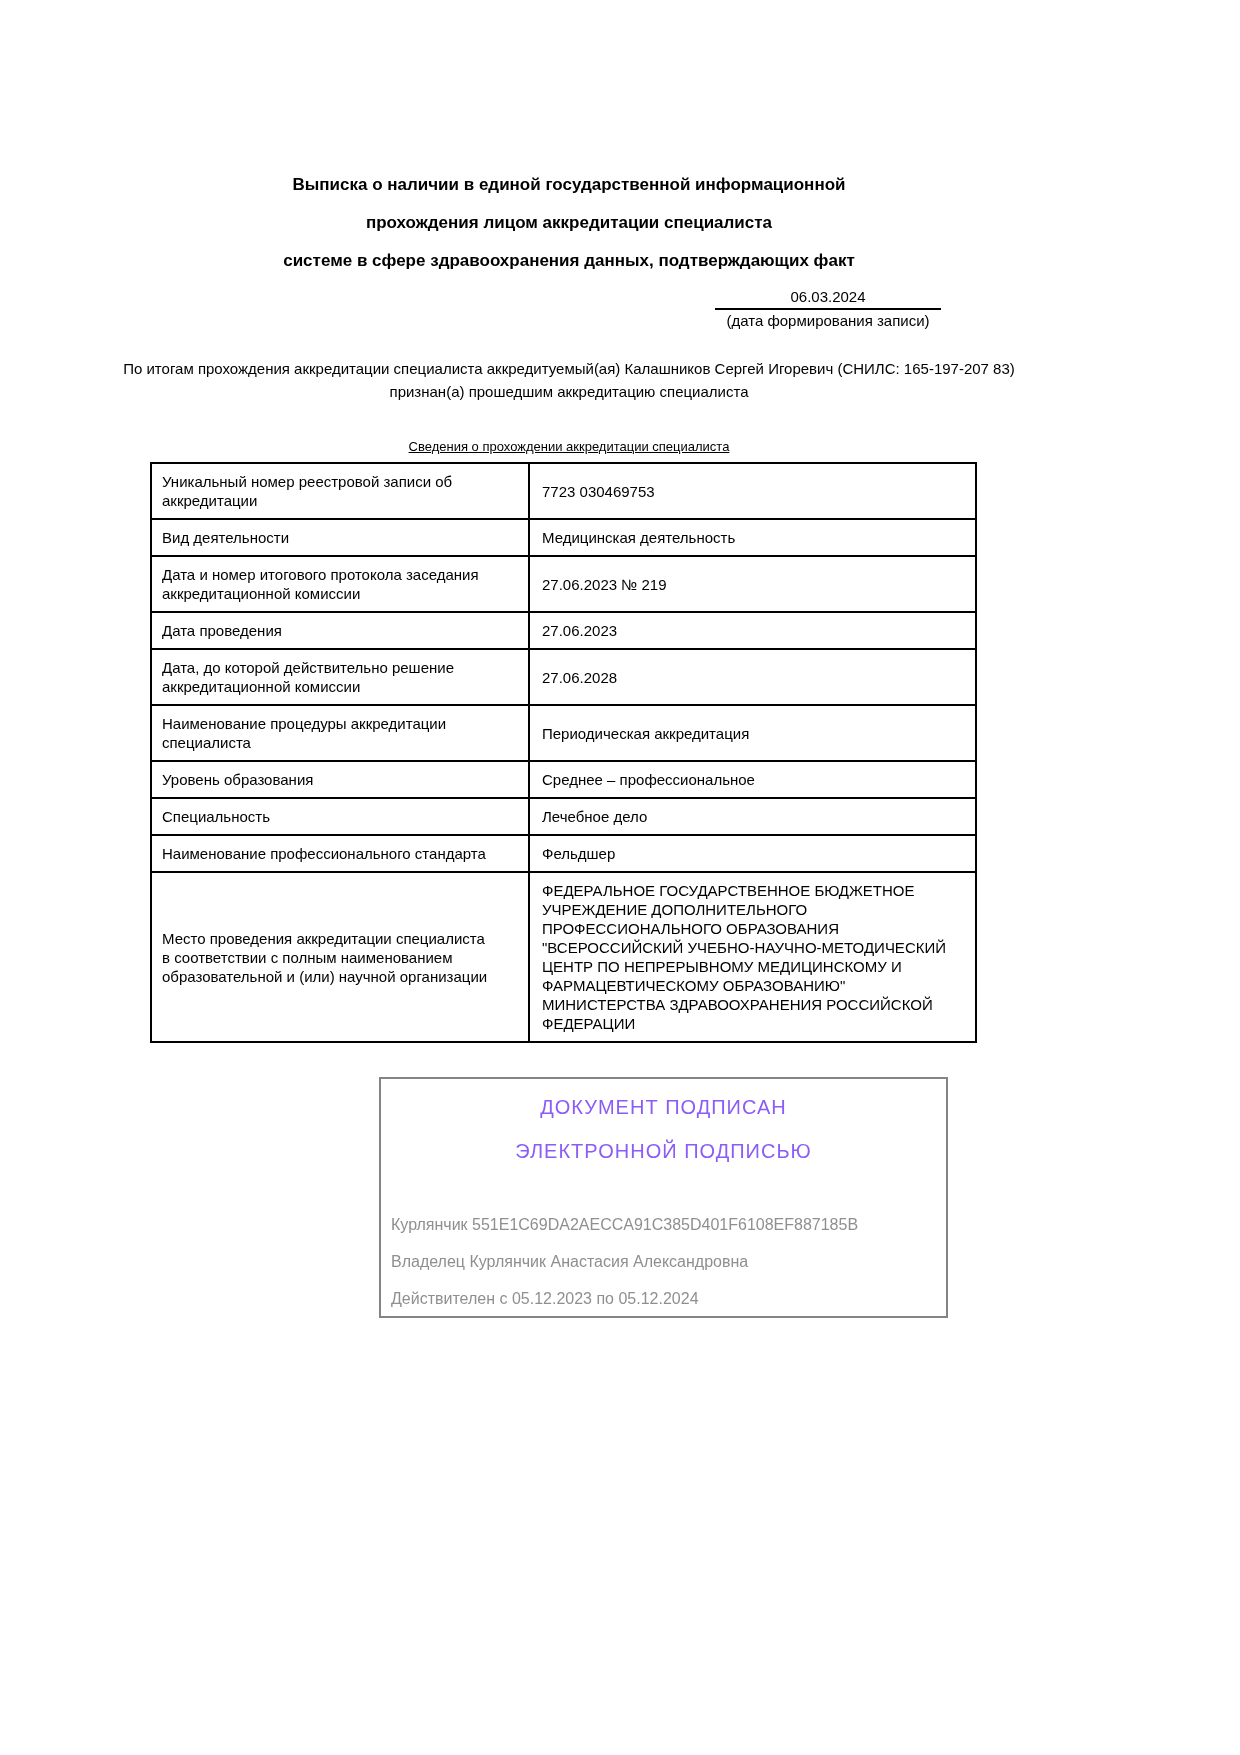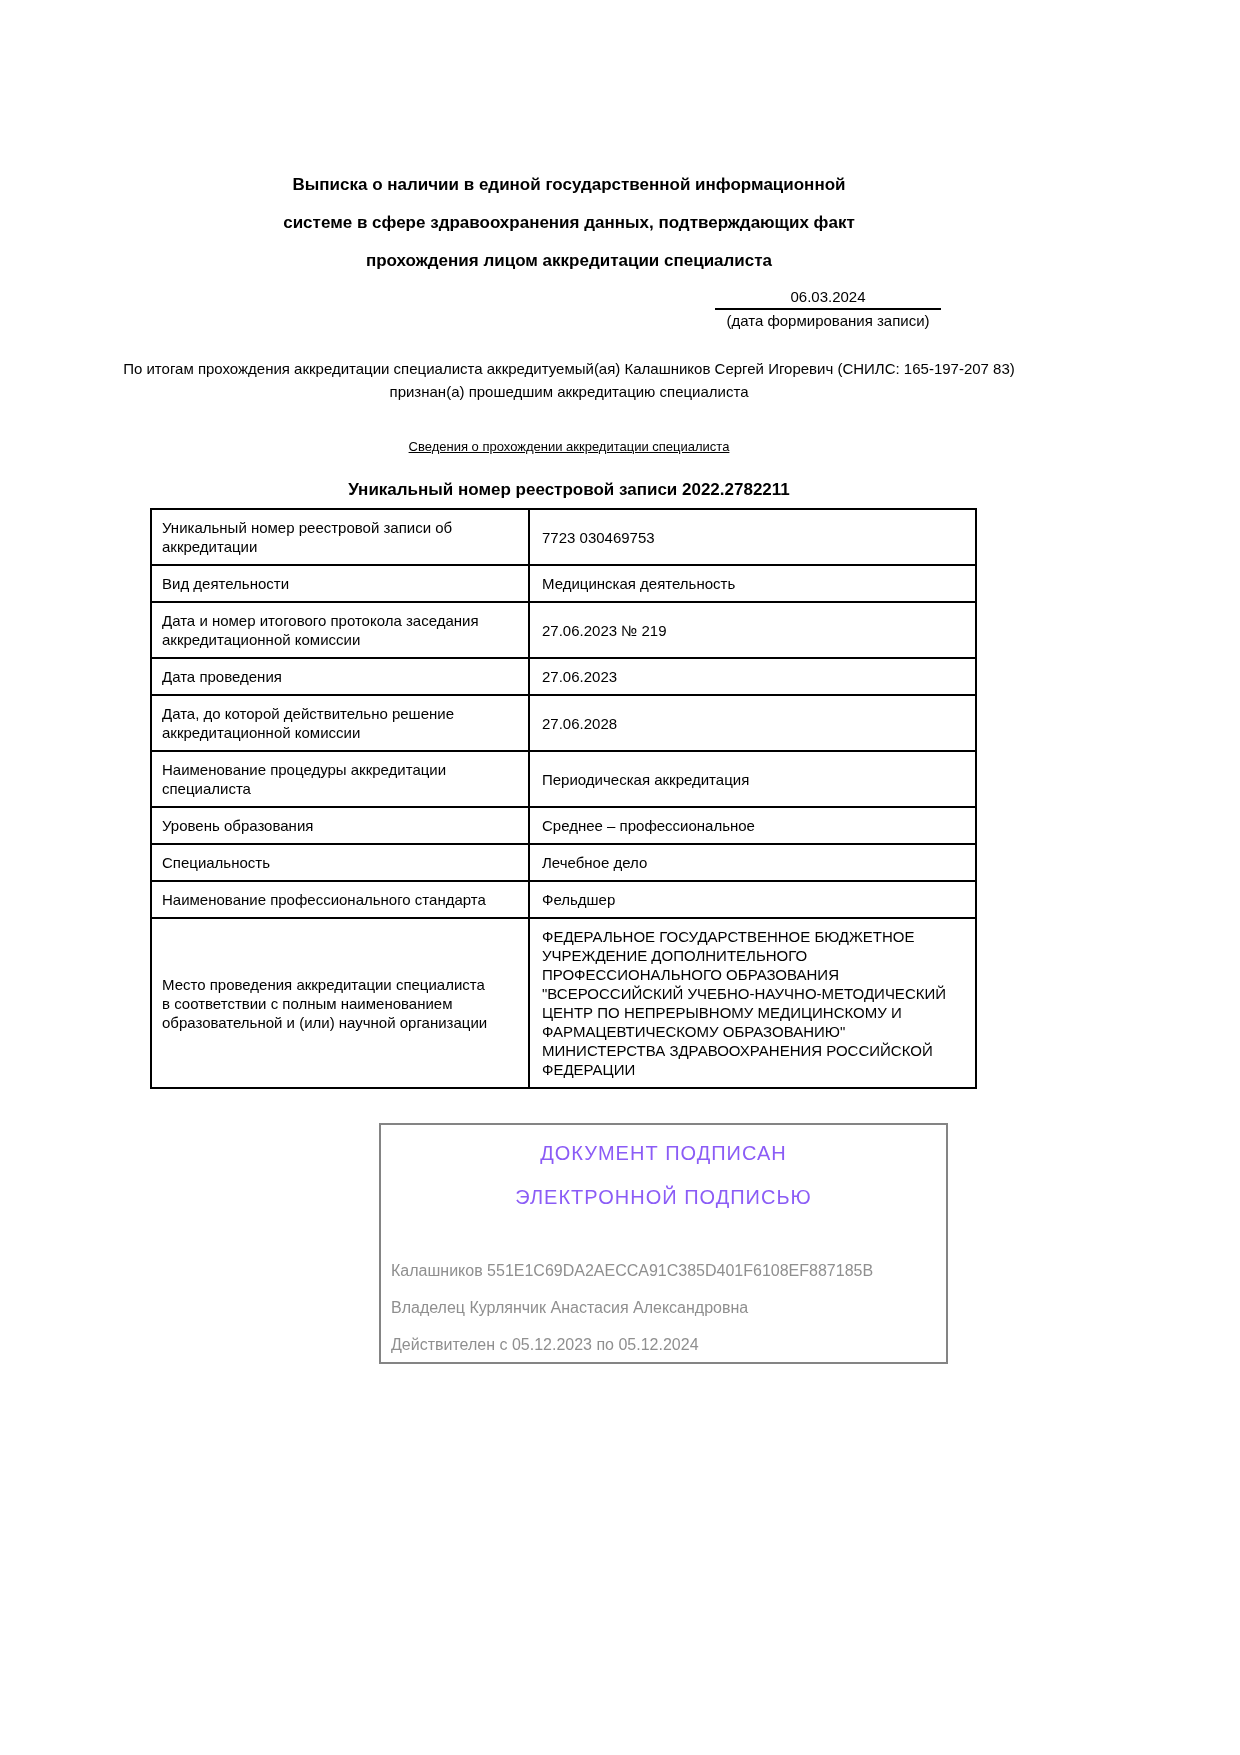--- a/index.html
+++ b/index.html
@@ -94,37 +94,36 @@
   }
   .sig-details div { margin-bottom: 17px; }
 </style>
 </head>
 <body>
 
 <div class="page">
 
   <div class="doc-title">
     <div>Выписка о наличии в единой государственной информационной</div>
+    <div>прохождения лицом аккредитации специалиста</div>
     <div>системе в сфере здравоохранения данных, подтверждающих факт</div>
-    <div>прохождения лицом аккредитации специалиста</div>
   </div>
 
   <div class="date-block">
     <div class="date-value">06.03.2024</div>
     <div class="date-caption">(дата формирования записи)</div>
   </div>
 
   <div class="intro">
     <div>По итогам прохождения аккредитации специалиста аккредитуемый(ая) Калашников Сергей Игоревич (СНИЛС: 165-197-207 83)</div>
     <div>признан(а) прошедшим аккредитацию специалиста</div>
   </div>
 
   <div class="section-heading">Сведения о прохождении аккредитации специалиста</div>
 
-  <div class="registry-heading">Уникальный номер реестровой записи 2022.2782211</div>
 
   <table class="acc-table">
     <colgroup>
         <col class="c1">
         <col class="c2">
       </colgroup>
     <tbody>
       <tr>
         <td class="lbl">Уникальный номер реестровой записи об аккредитации</td>
         <td class="val">7723 030469753</td>
@@ -167,19 +166,19 @@
       </tr>
     </tbody>
   </table>
 
   <div class="sig-box">
     <div class="sig-header">
       <div>ДОКУМЕНТ ПОДПИСАН</div>
       <div class="line2">ЭЛЕКТРОННОЙ ПОДПИСЬЮ</div>
     </div>
     <div class="sig-details">
-      <div>Калашников 551E1C69DA2AECCA91C385D401F6108EF887185B</div>
+      <div>Курлянчик 551E1C69DA2AECCA91C385D401F6108EF887185B</div>
       <div>Владелец Курлянчик Анастасия Александровна</div>
       <div>Действителен с 05.12.2023 по 05.12.2024</div>
     </div>
   </div>
 
 </div>
 
 </body></html>

